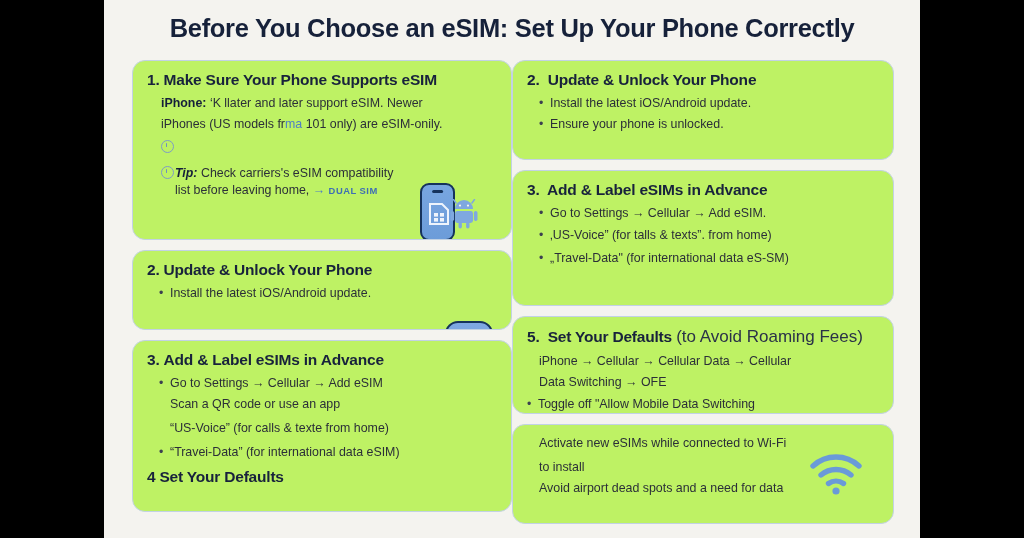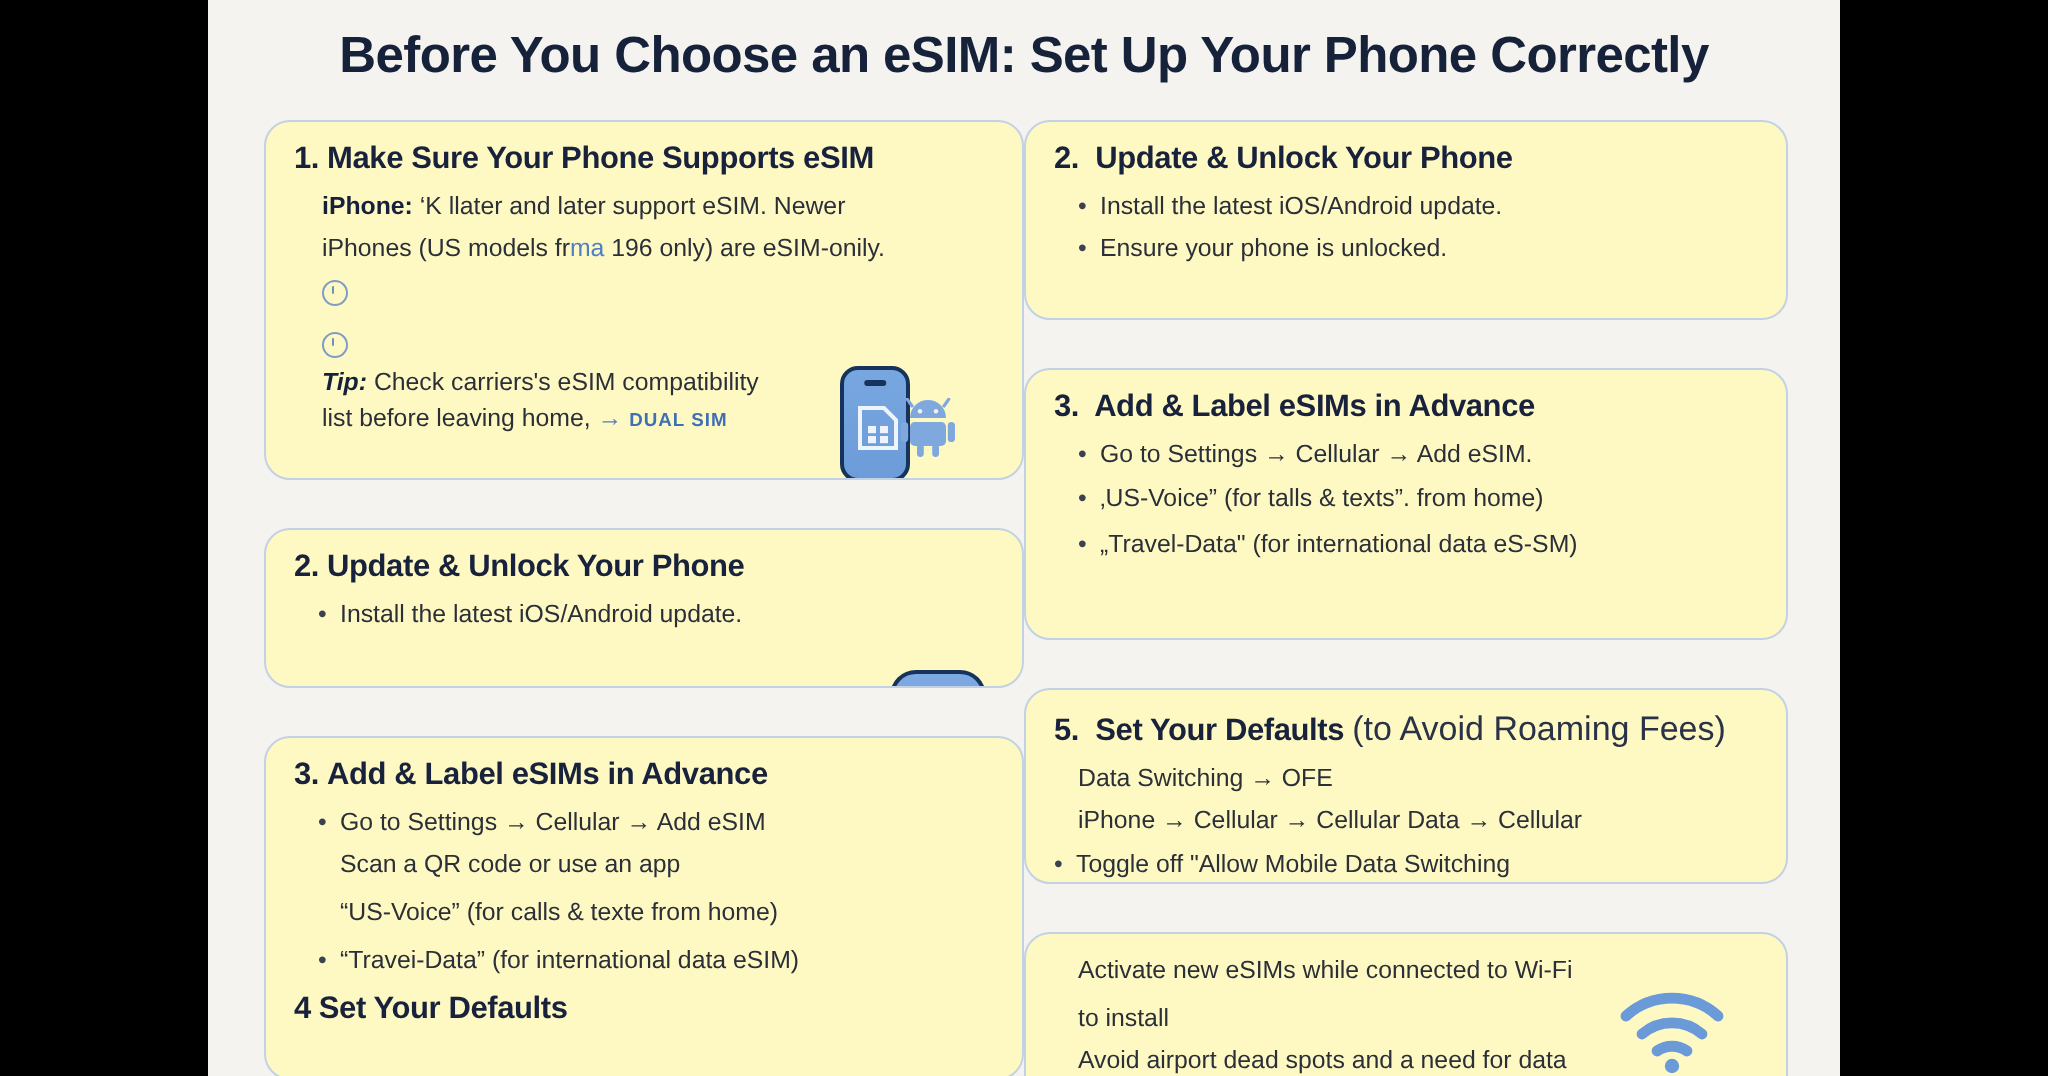--- a/index.html
+++ b/index.html
@@ -27,26 +27,26 @@
     letter-spacing:-0.3px;
     white-space:nowrap;
   }
 
   .cols{position:absolute;left:0;top:60px;width:816px;}
   .col{position:absolute;top:0;}
   .col.left{left:28px;width:380px;}
   .col.right{left:408px;width:382px;}
 
   .card{
-    background:#fef9c3;
+    background:#bef264;
     border:1.6px solid #c2d2e4;
     border-radius:13px;
     box-sizing:border-box;
     position:relative;
-    margin-bottom:24px;
+    margin-bottom:10px;
     padding:10px 14px 10px 14px;
     overflow:hidden;
   }
   .card-title{
     font-size:15.5px;font-weight:bold;color:#18223c;
     margin:0 0 6px 0;line-height:1.15;
     letter-spacing:-0.2px;
   }
   .card-title .num{margin-right:4px;}
   .card-title .sub{
@@ -108,23 +108,23 @@
   <div class="cols">
 
     <div class="col left">
 
       <div class="card" style="height:180px;">
         <div class="card-title">
           <span class="num">1.</span><span>Make Sure Your Phone Supports eSIM</span>
         </div>
         <div class="body" style="padding-left:14px;width:340px;">
           <p><span class="lbl">iPhone:</span> <span>‘K llater and later support eSIM. Newer</span></p>
-          <p><span>iPhones (US models fr</span><span class="blue">ma</span><span> 196 only) are eSIM-onily.</span></p>
+          <p><span>iPhones (US models fr</span><span class="blue">ma</span><span> 101 only) are eSIM-onily.</span></p>
           <p style="margin-top:5px;"><span class="tipicon"></span></p>
-          <div class="row" style="margin-top:7px;flex-direction:column;">
+          <div class="row" style="margin-top:7px;">
             <span class="bullet" style="width:14px;"><span class="tipicon"></span></span>
             <span class="txt">
               <span class="ital">Tip:</span>
               <span>Check carriers's eSIM compatibility</span><br>
               <span>list before leaving home,</span>
               <span class="blue">→</span>
               <span class="badge">DUAL SIM</span>
             </span>
           </div>
         </div>
@@ -230,22 +230,22 @@
         </div>
 
       </div>
 
       <div class="card" style="height:98px;">
         <div class="card-title">
           <span class="num">5.</span> <span>Set Your Defaults</span>
           <span class="sub">(to Avoid Roaming Fees)</span>
         </div>
         <div class="body" style="padding-left:12px;width:275px;">
+          <p>iPhone → Cellular → Cellular Data → Cellular</p>
           <p>Data Switching → OFE</p>
-          <p>iPhone → Cellular → Cellular Data → Cellular</p>
           <div class="row" style="margin-top:4px;margin-left:-12px;">
             <span class="bullet">•</span>
             <span class="txt">Toggle off "Allow Mobile Data Switching</span>
           </div>
         </div>
 
       </div>
 
       <div class="card" style="height:100px;">
         <div class="body" style="padding-left:12px;width:290px;">

